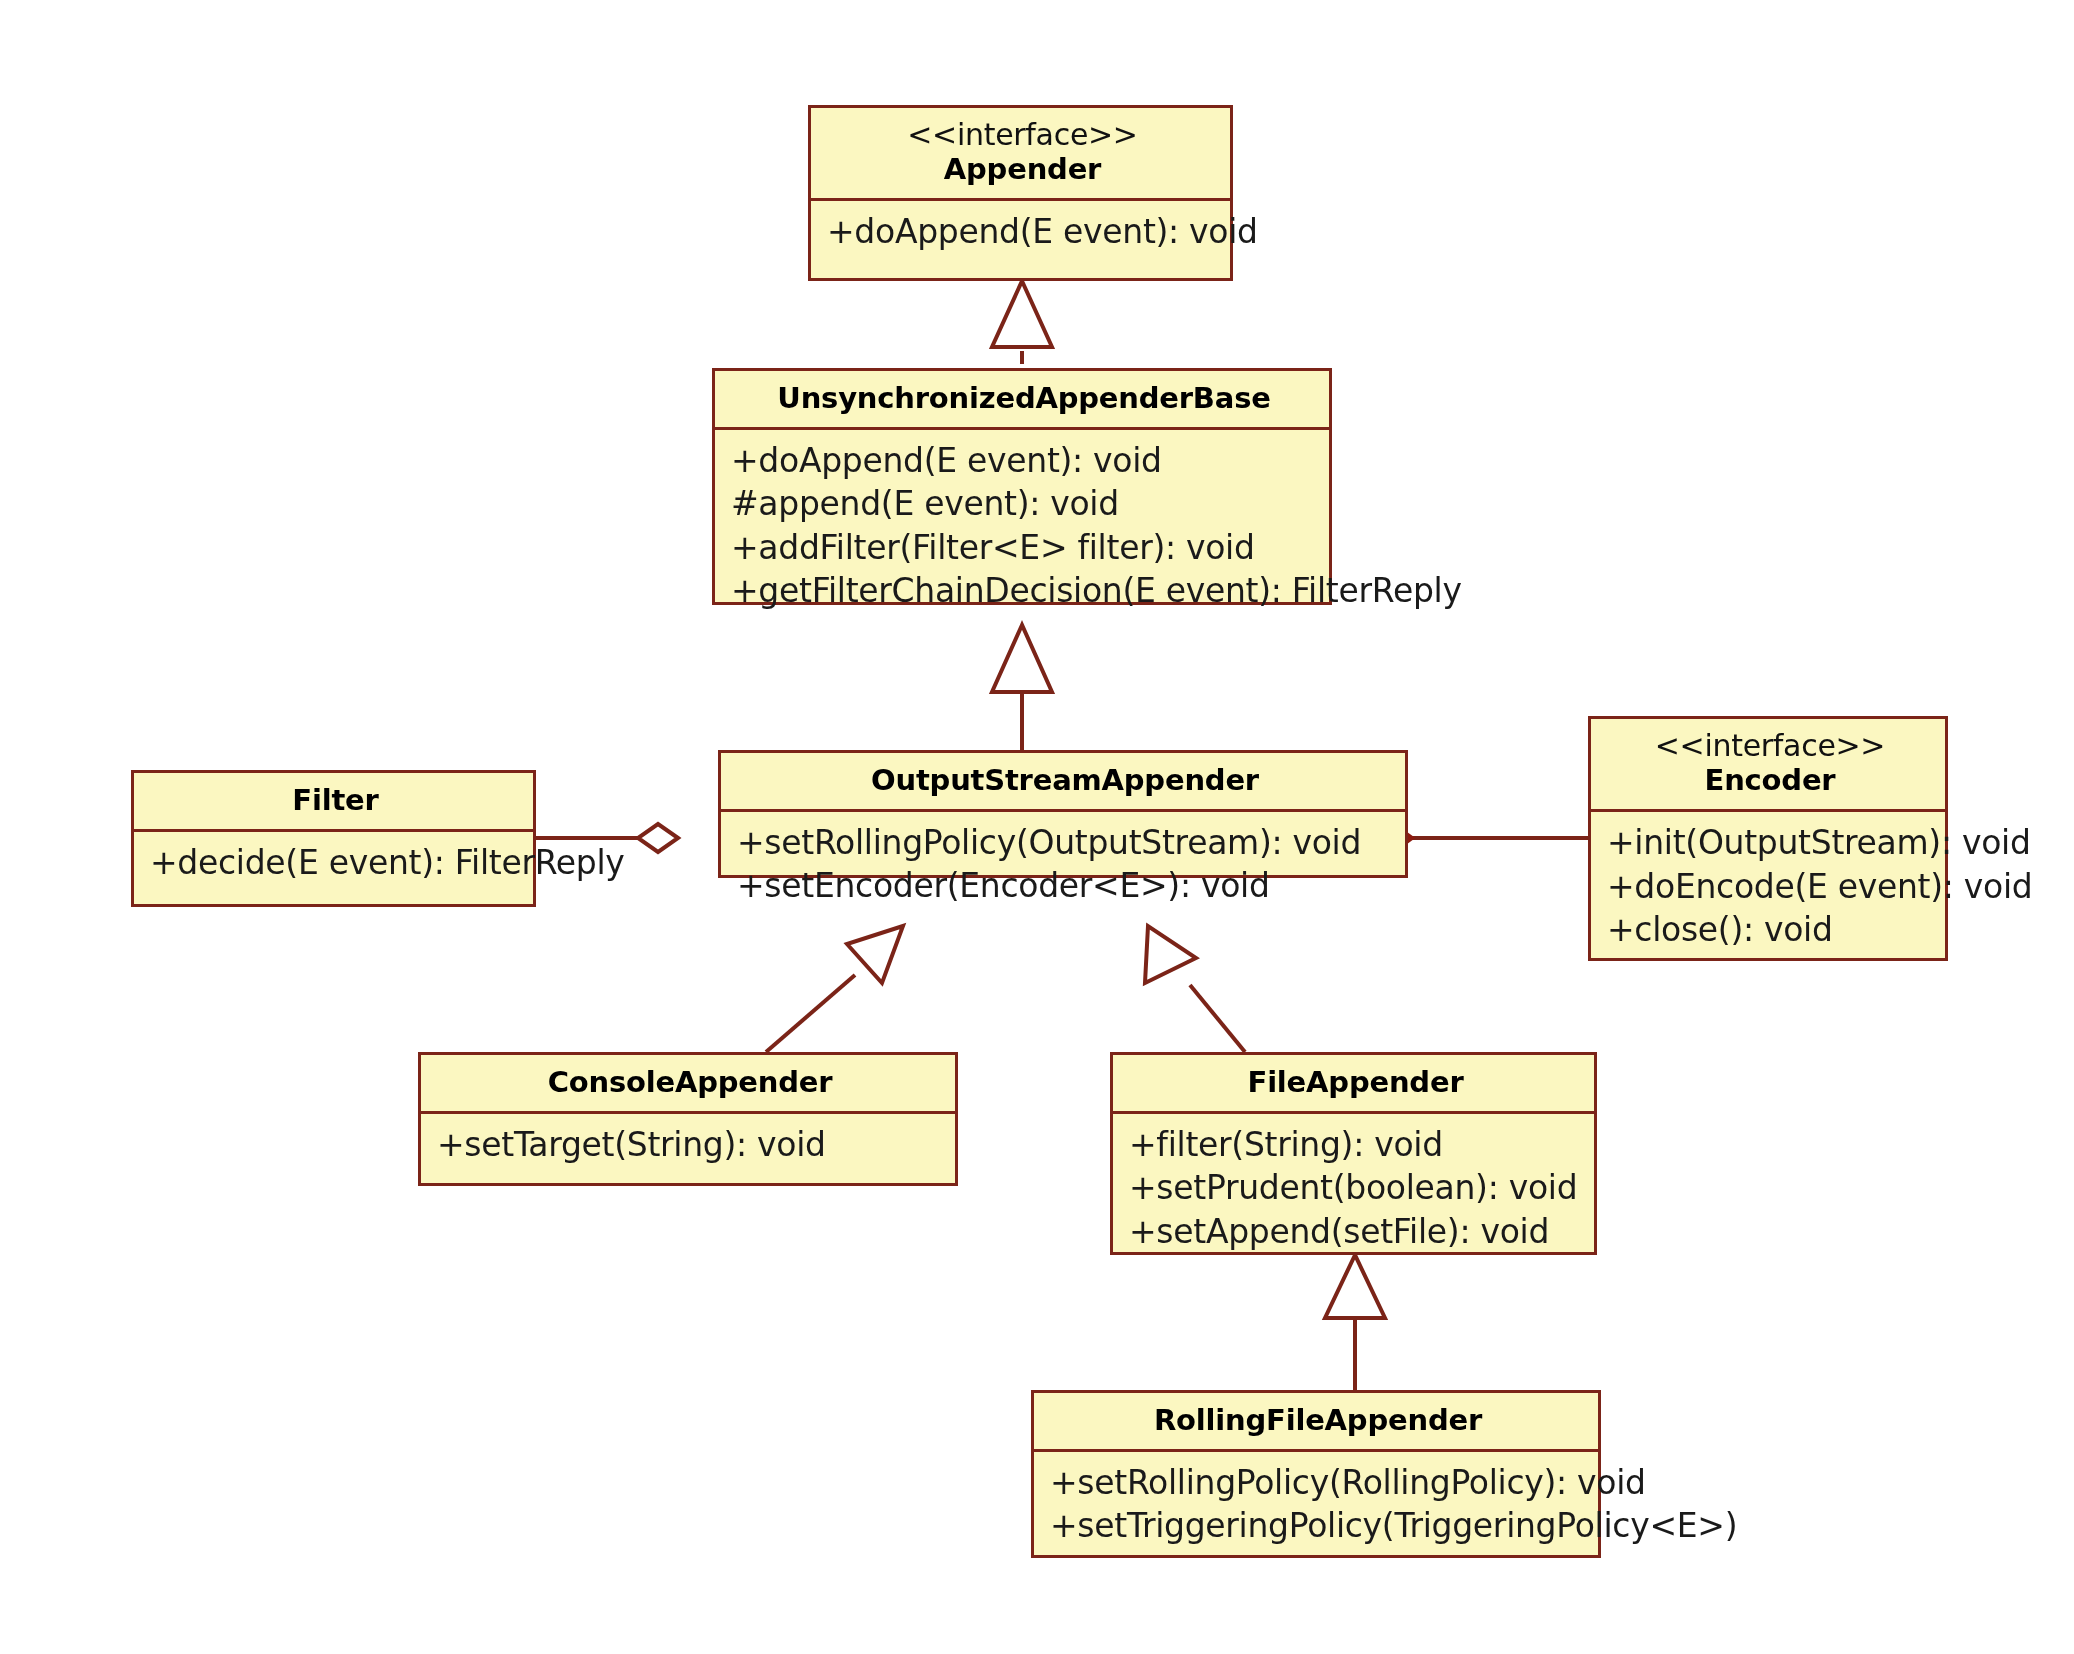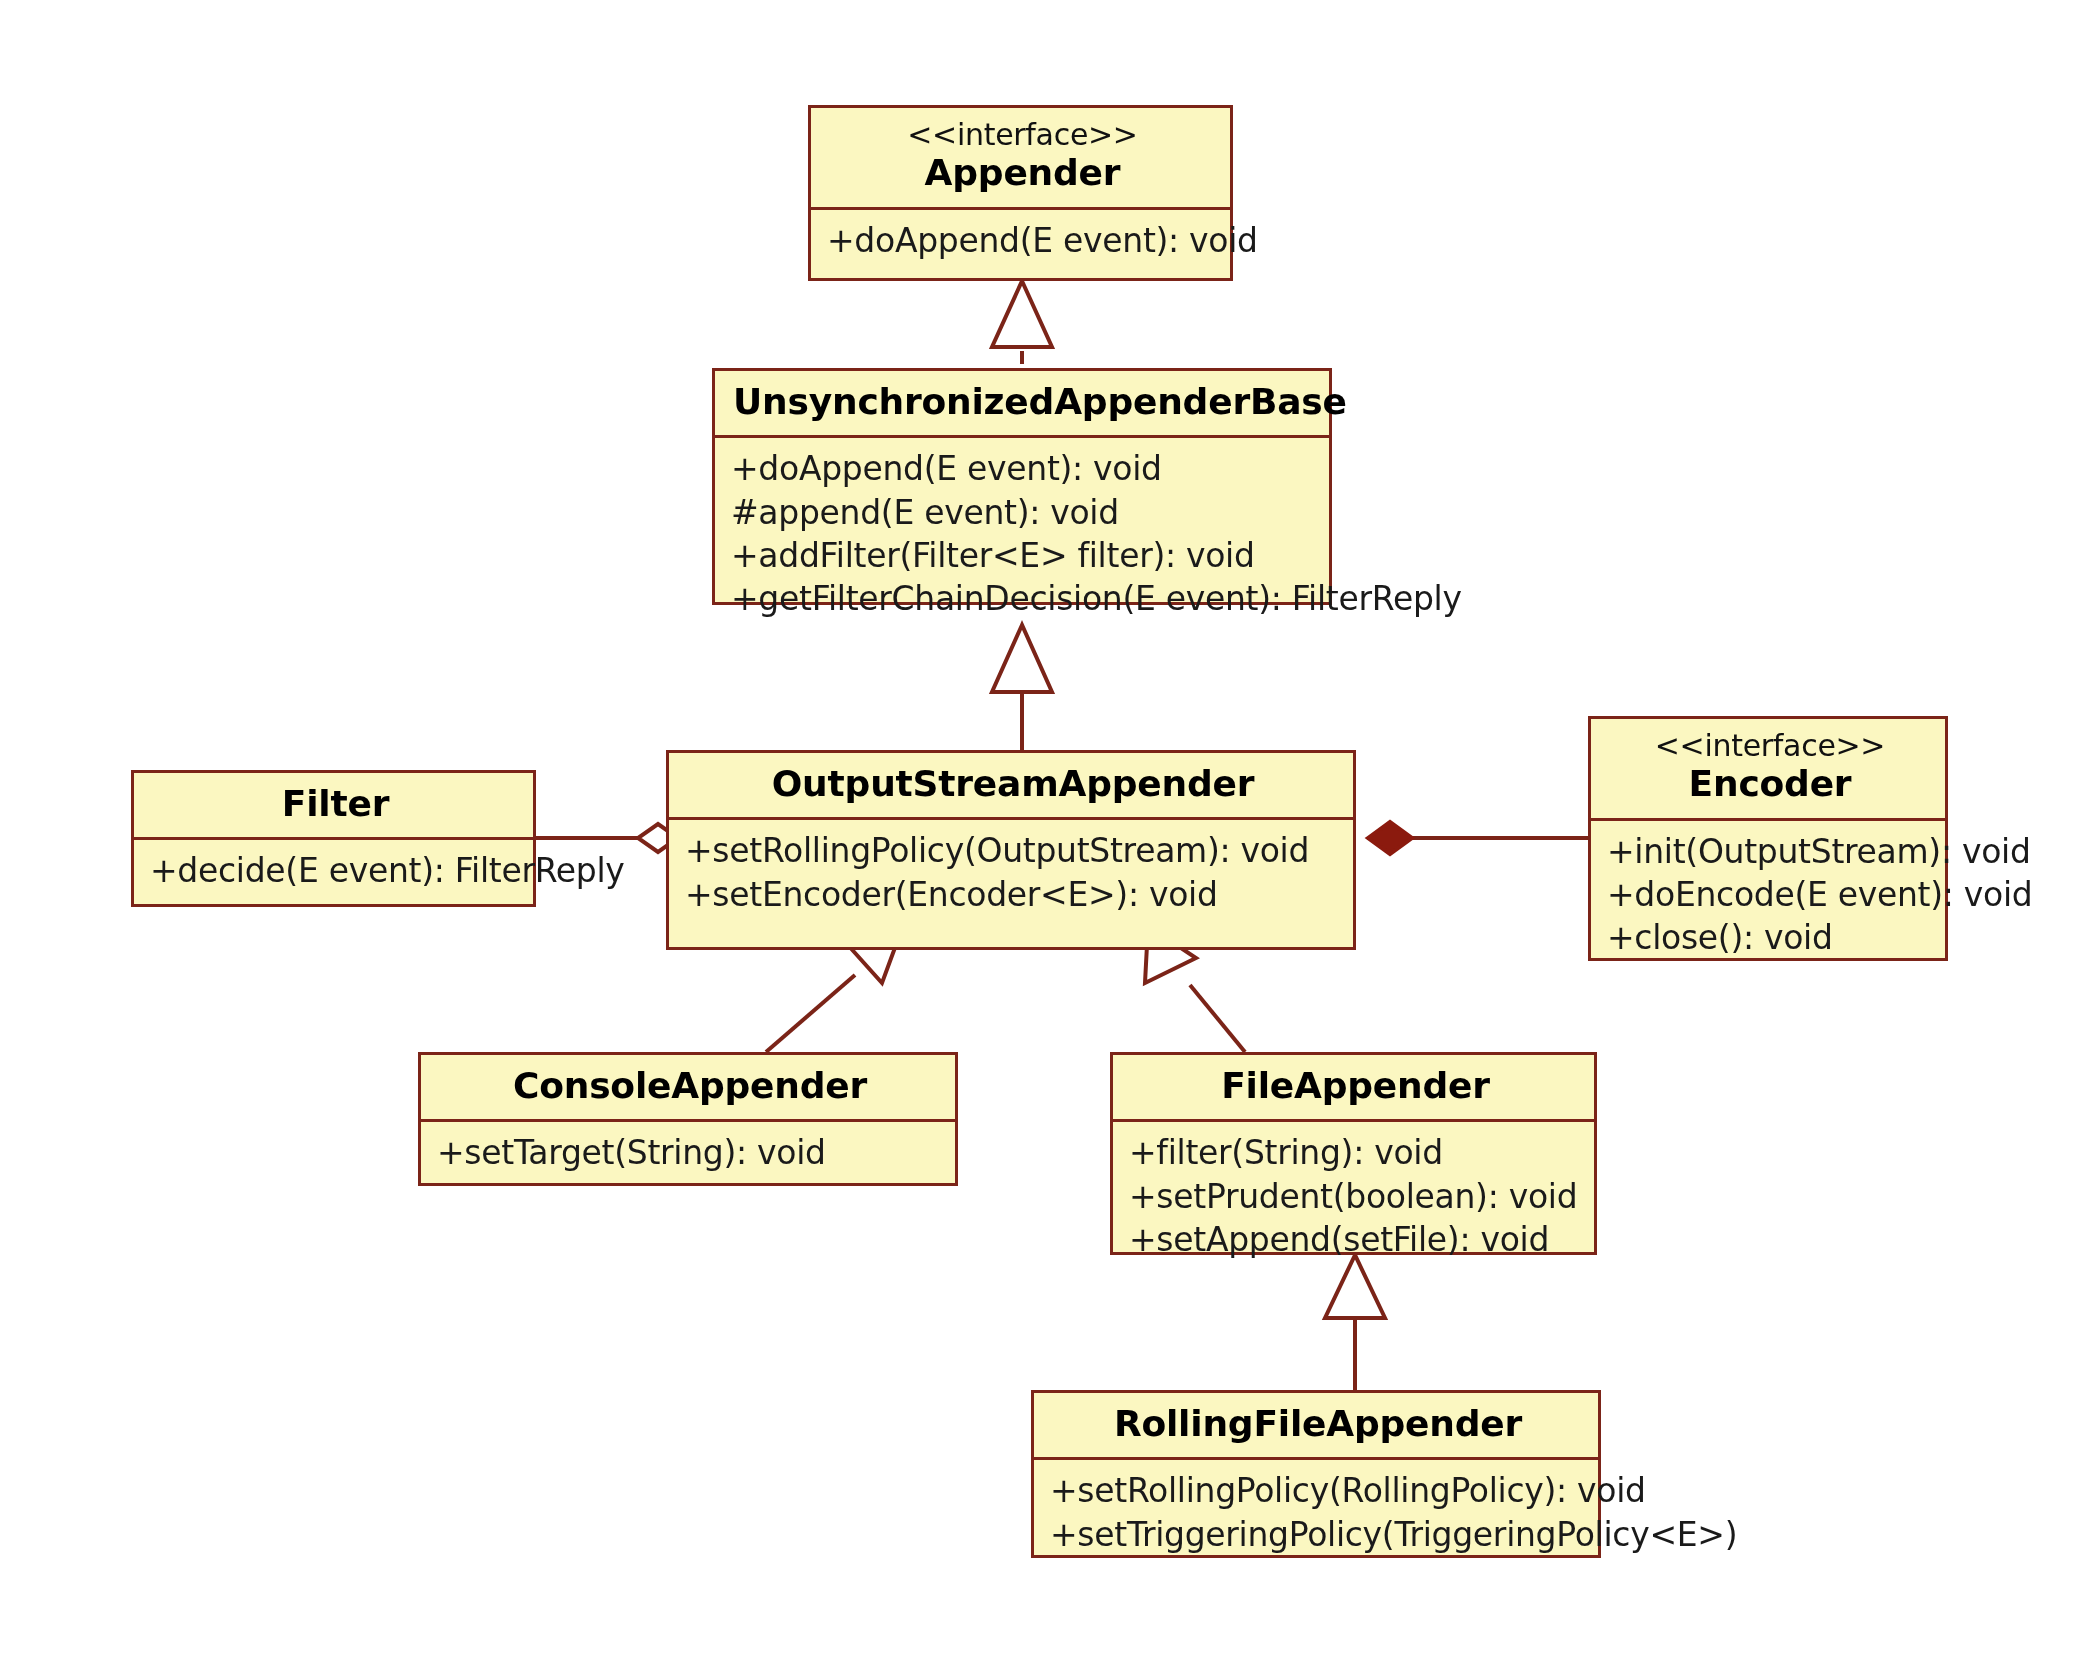--- a/index.html
+++ b/index.html
@@ -44,21 +44,21 @@
   .stereotype {
     display: block;
     font-size: 30px;
     font-weight: normal;
     color: #111111;
     line-height: 1.14;
     letter-spacing: -0.3px;
   }
   .class-name {
     display: block;
-    font-size: 36px;
+    font-size: 29px;
     font-weight: bold;
     color: #000000;
     line-height: 1.18;
     letter-spacing: -0.2px;
   }
   .class-members {
     box-sizing: border-box;
     padding: 9px 16px 10px 16px;
     flex: 1 1 auto;
   }
@@ -128,21 +128,21 @@
       <span class="class-name">UnsynchronizedAppenderBase</span>
     </div>
     <div class="class-members">
       <div class="member">+doAppend(E event): void</div>
       <div class="member">#append(E event): void</div>
       <div class="member">+addFilter(Filter&lt;E&gt; filter): void</div>
       <div class="member">+getFilterChainDecision(E event): FilterReply</div>
     </div>
   </div>
 
-  <div class="uml-class" style="left:666px; top:750px; width:690px; height:200px;">
+  <div class="uml-class" style="left:718px; top:750px; width:690px; height:128px;">
     <div class="class-header">
       <span class="class-name">OutputStreamAppender</span>
     </div>
     <div class="class-members">
       <div class="member">+setRollingPolicy(OutputStream): void</div>
       <div class="member">+setEncoder(Encoder&lt;E&gt;): void</div>
     </div>
   </div>
 
   <div class="uml-class" style="left:131px; top:770px; width:405px; height:137px;">

